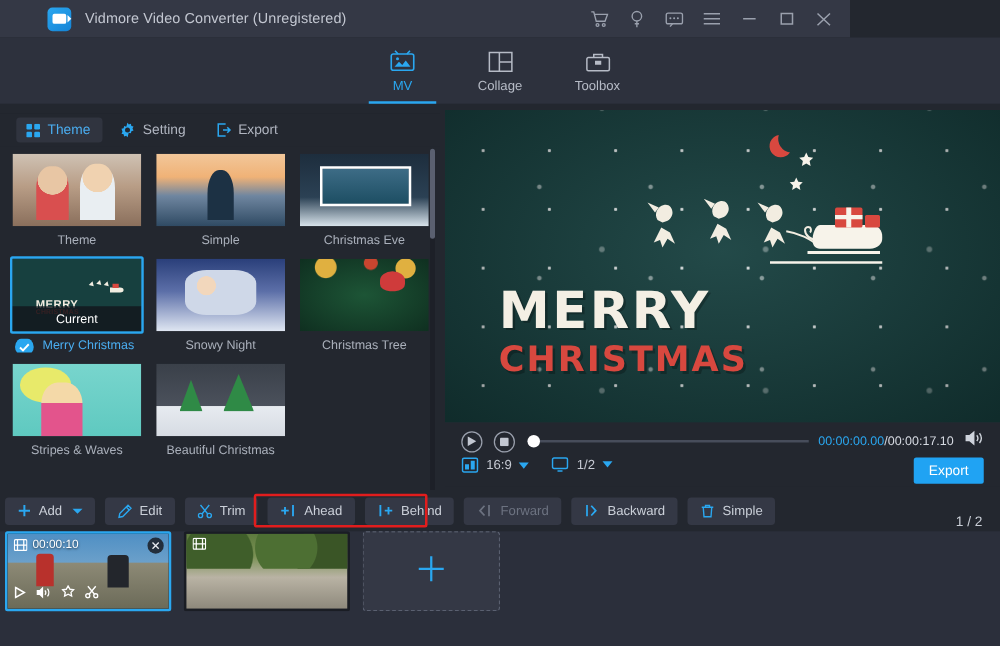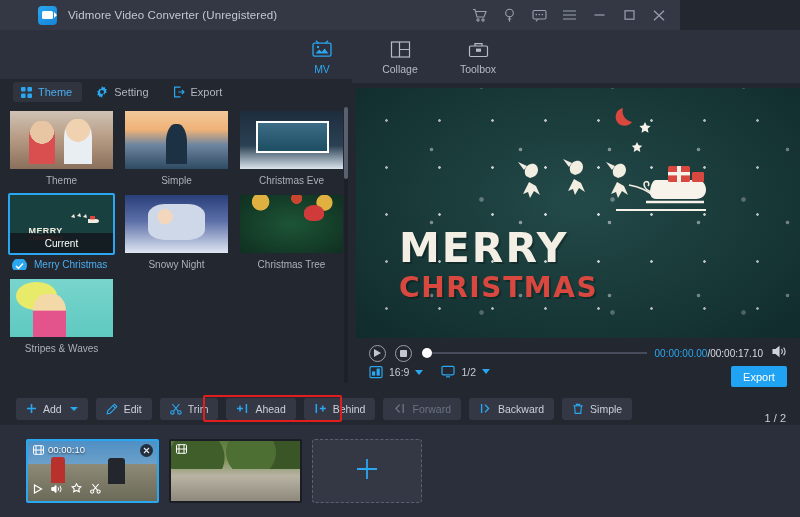--- a/index.html
+++ b/index.html
@@ -55,21 +55,21 @@
   }
   .navtab.active { color: #2aa7f0; }
   .navtab.active:after {
     content: ""; position: absolute; bottom: 0; left: 12px; right: 12px;
     height: 2px; background: #2aa7f0;
   }
   .navtab .ico { height: 22px; display: flex; align-items: center; }
 
   
   .leftpanel {
-    position: absolute; top: 79px; left: 0; width: 352px; height: 306px;
+    position: absolute; top: 91px; left: 0; width: 352px; height: 306px;
     background: #23272f;
   }
   .subtabs {
     height: 26px; display: flex; align-items: center;
     padding-left: 13px; gap: 6px; background: #23272f;
   }
   .subtab {
     display: flex; align-items: center; gap: 6px;
     padding: 4px 10px 4px 8px; border-radius: 3px;
     color: #b0b5c0; font-size: 11px;
@@ -217,21 +217,21 @@
     border-top:5px solid #2aa7f0; }
   .export-btn {
     position: absolute; right: 13px; top: 1px; width: 56px; height: 21px;
     background: #20a3f3; color: #fff; font-size: 11px; border-radius: 2px;
     display: flex; align-items: center; justify-content: center;
   }
 
   
   .toolbar {
     position: absolute; top: 392px; left: 0; width: 800px; height: 33px;
-    background: #23272f; display: flex; align-items: center; padding-left: 16px; gap: 8px;
+    background: #23272f; display: flex; align-items: center; padding-left: 4px; gap: 8px;
   }
   .tbtn {
     height: 22px; background: #343845; border-radius: 3px;
     display: flex; align-items: center; gap: 6px; padding: 0 10px;
     color: #cbd0d9; font-size: 10.5px; white-space: nowrap;
   }
   .tbtn .ico { display: flex; align-items: center; color: #2aa7f0; }
   .tbtn.disabled { color: #6c7280; }
   .tbtn.disabled .ico { color: #6c7280; }
   .dd-caret { width:0; height:0; border-left:4px solid transparent; border-right:4px solid transparent;
@@ -240,21 +240,21 @@
     position: absolute; left: 203px; top: 395px; width: 139px; height: 27px;
     border: 2px solid #e11d1d; border-radius: 2px; pointer-events: none;
   }
   .pagecount {
     position: absolute; right: 14px; top: 412px; color: #c9ced6; font-size: 11px;
   }
 
   
   .timeline {
     position: absolute; top: 425px; left: 0; width: 800px; height: 92px;
-    background: #2b2f3b; display: flex; align-items: center; padding-left: 26px; gap: 10px;
+    background: #2b2f3b; display: flex; padding-left: 4px; gap: 10px;
   }
   .clip {
     width: 133px; height: 64px; border-radius: 2px; position: relative;
     overflow: hidden; border: 2px solid transparent; background: #1a1d24;
   }
   .clip.selected { border-color: #2aa7f0; }
   .clip-art1 { position:absolute; inset:0;
     background: linear-gradient(180deg,#4f8fc4 0%,#6ba0ca 38%,#8d8a76 39%,#6b6a58 100%); }
   .clip-art1:before { content:""; position:absolute; left:18%; top:26%; width:11%; height:44%;
     background:#b8312c; border-radius:3px 3px 0 0; }
@@ -454,20 +454,26 @@
               <div class="a-xtree" style="position: absolute; inset: 0px;"></div>
             </div>
             <div class="thumb-label">Christmas Tree</div>
           </div>
           <div class="theme-cell">
             <div class="thumb">
               <div class="a-stripes" style="position: absolute; inset: 0px;"></div>
             </div>
             <div class="thumb-label">Stripes &amp; Waves</div>
           </div>
+          <div class="theme-cell">
+            <div class="thumb">
+              <div class="a-beaut" style="position: absolute; inset: 0px;"></div>
+            </div>
+            <div class="thumb-label">Beautiful Christmas</div>
+          </div>
         </div>
     </div>
     <div class="scrollbar">
       <div class="scroll-thumb"></div>
     </div>
   </div>
 
   <div class="preview">
     <div class="snow"></div>
     <div class="vig"></div>

